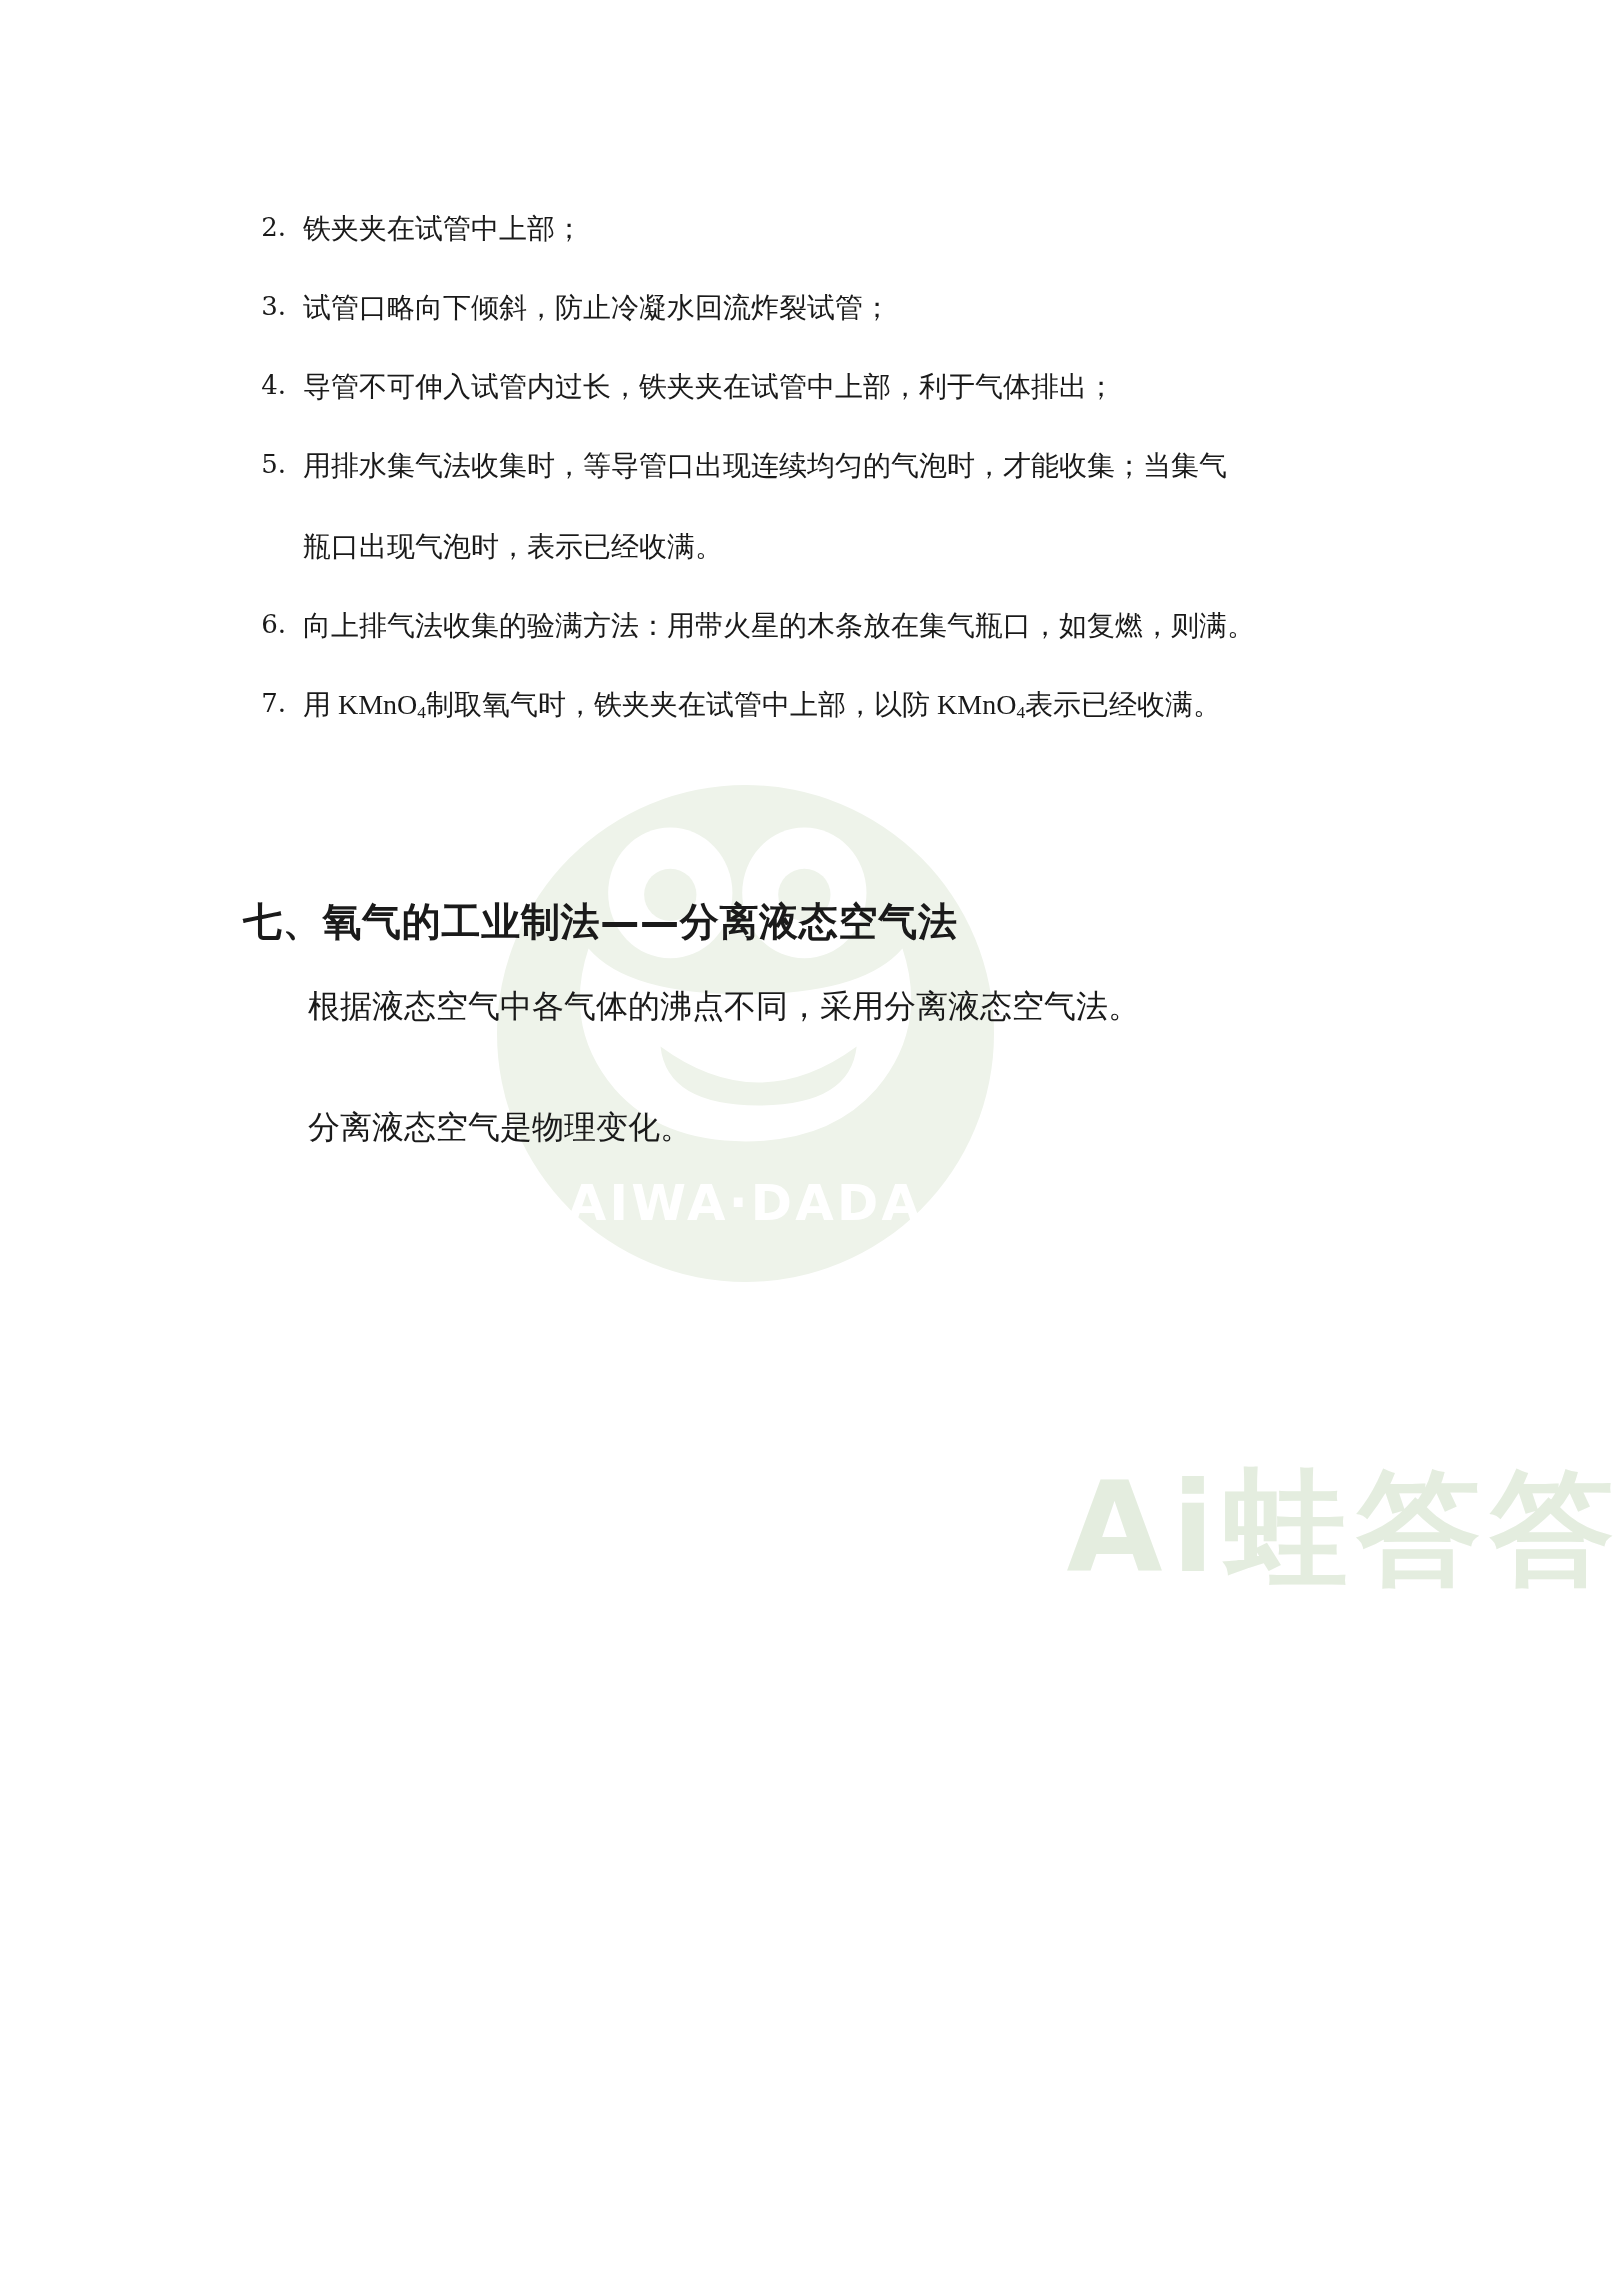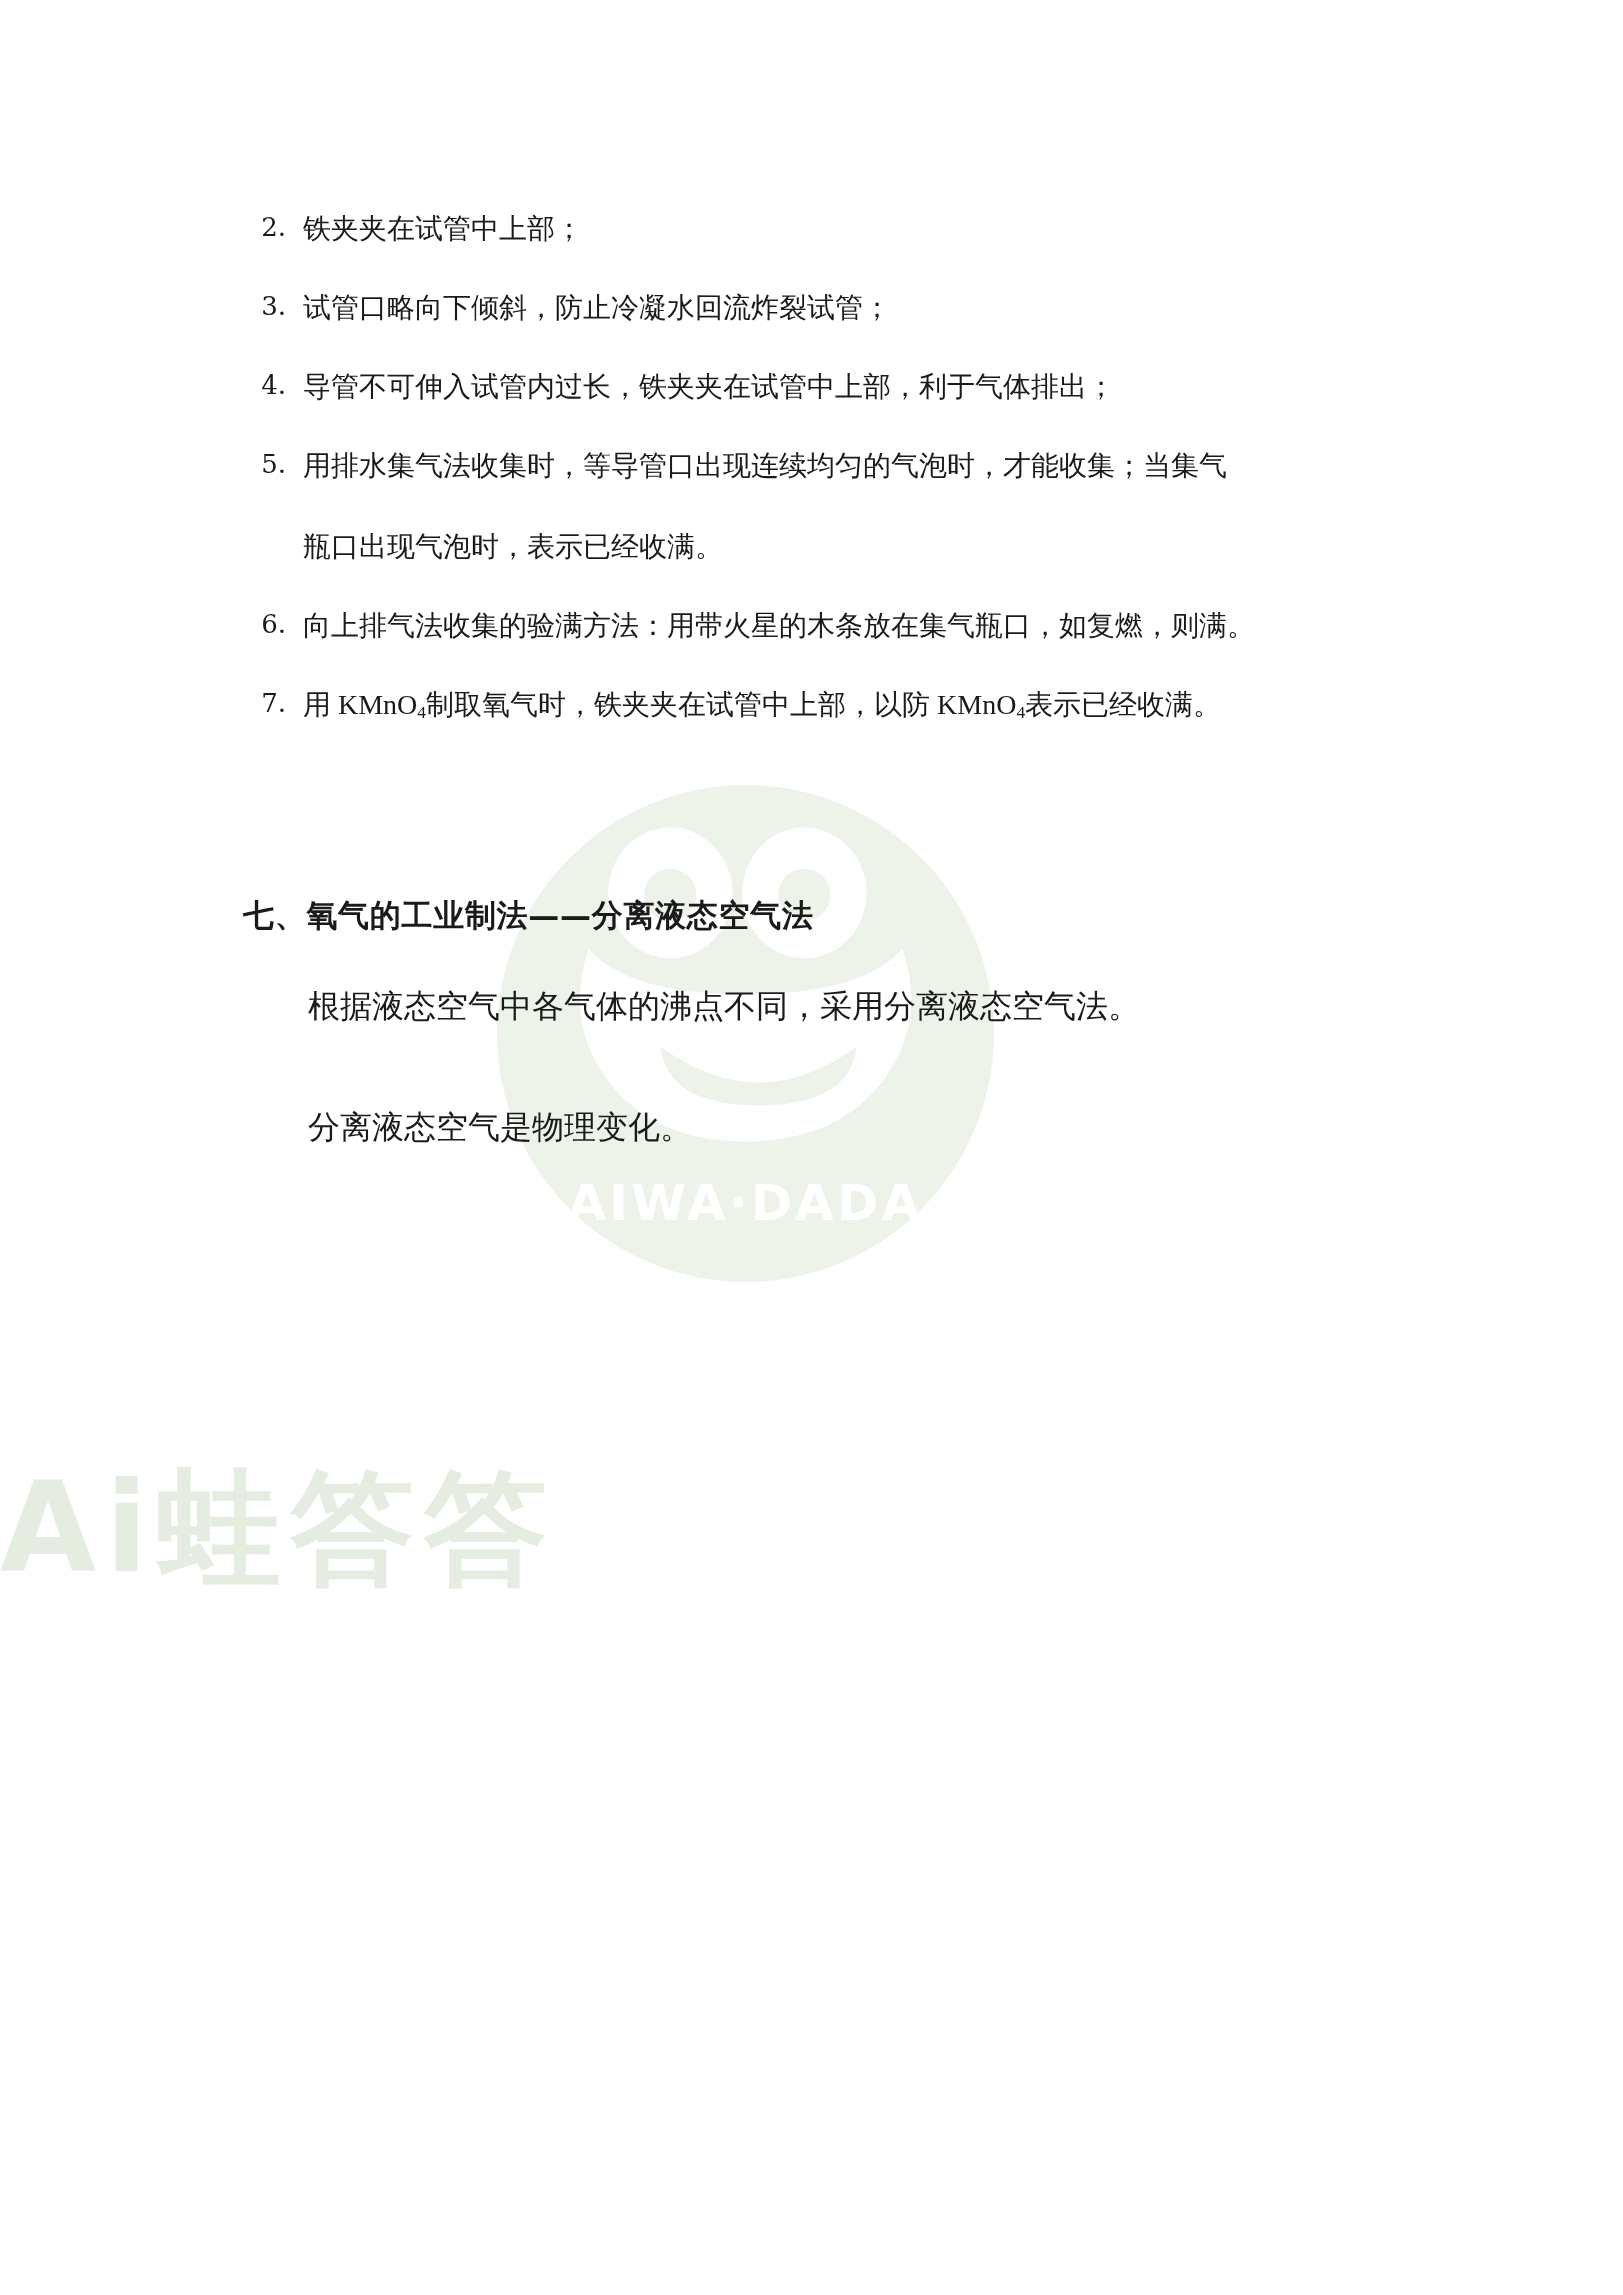--- a/index.html
+++ b/index.html
@@ -36,21 +36,21 @@
   .wm-frog svg {
     position: absolute;
     left: 0;
     top: 0;
   }
   .wm-text-bottom {
     position: absolute;
     left: 0;
     top: 1447px;
     width: 1623px;
-    text-align: left;
+    text-align: right;
     font-size: 124px;
     font-weight: 700;
     letter-spacing: 9.2px;
     color: #e4eddf;
     pointer-events: none;
     user-select: none;
     font-family: "DejaVu Sans", "Liberation Sans", sans-serif;
   }
 
   
@@ -94,21 +94,21 @@
     font-size: 0.62em;
     vertical-align: baseline;
     position: relative;
     top: 0.22em;
   }
 
   .heading {
     position: absolute;
     left: 243px;
     top: 895px;
-    font-size: 31px;
+    font-size: 39px;
     font-weight: 700;
     letter-spacing: 0.7px;
   }
   .para {
     position: absolute;
     left: 308px;
     font-size: 32px;
     line-height: 1.5;
   }
   .para-1 { top: 982px; }

